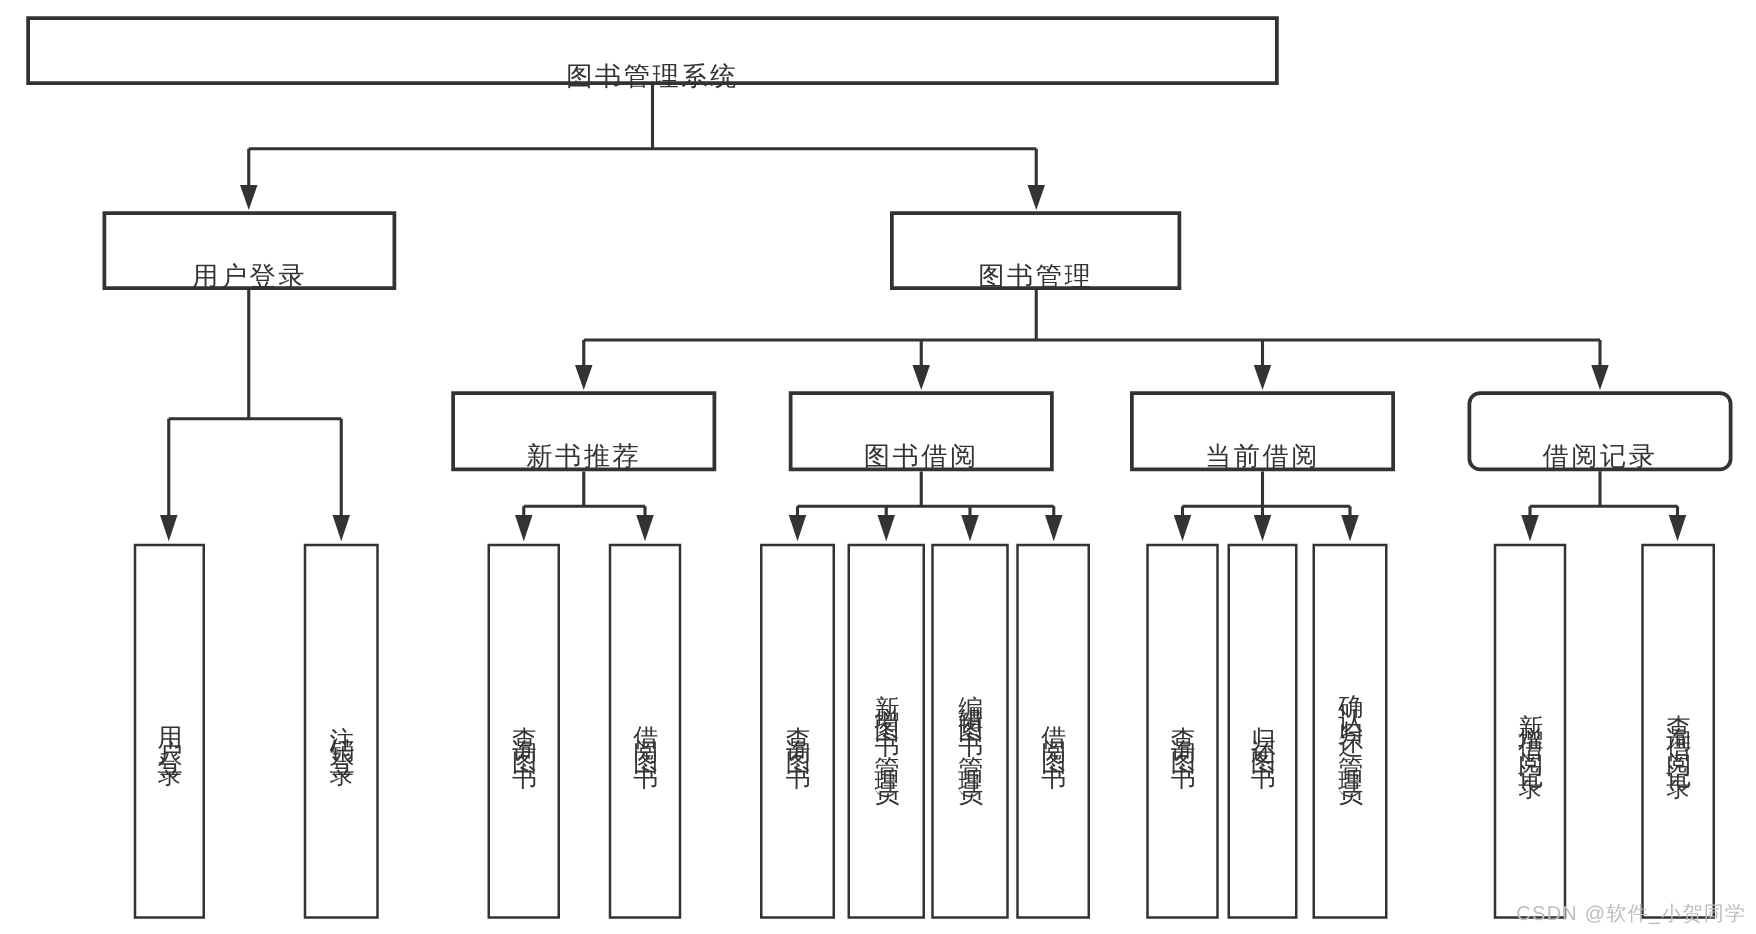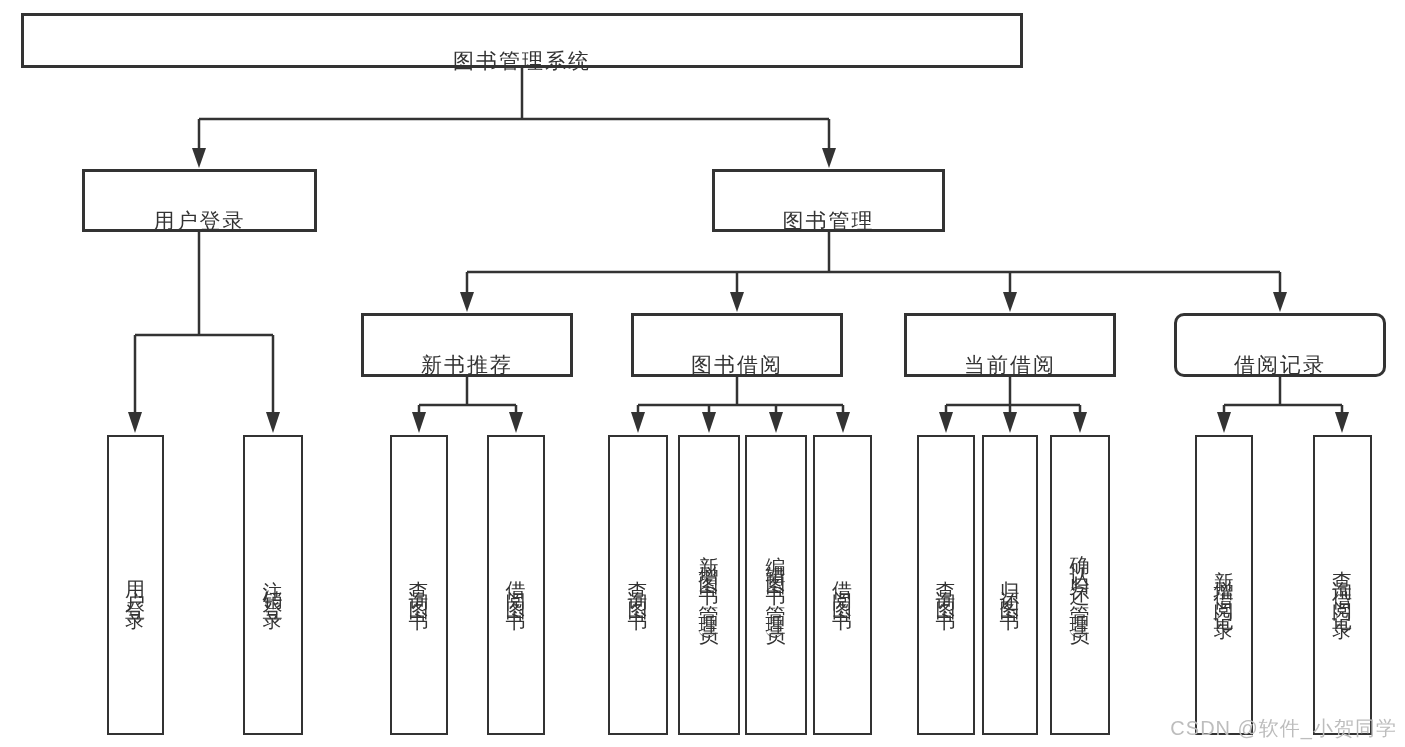--- a/index.html
+++ b/index.html
@@ -30,21 +30,21 @@
   .l2-box{top:169px;height:63px;}
   .l3-box{top:313px;height:64px;}
   .leaf{top:435px;height:300px;border-width:2.5px;}
   .vlabel{
     writing-mode:vertical-rl;text-orientation:mixed;
     font-size:20px;letter-spacing:10px;line-height:1;color:var(--text);
     white-space:nowrap;
   }
   .watermark{
     position:absolute;right:8px;bottom:5px;z-index:5;
-    font-size:20px;color:var(--watermark);letter-spacing:1px;white-space:nowrap;
+    font-size:16px;color:var(--watermark);letter-spacing:1px;white-space:nowrap;
   }
 </style>
 </head>
 <body>
 
 <div class="stage">
 
   <svg class="connectors" viewBox="0 0 1405 747">
 
     <path d="M522,68 V119"></path>

